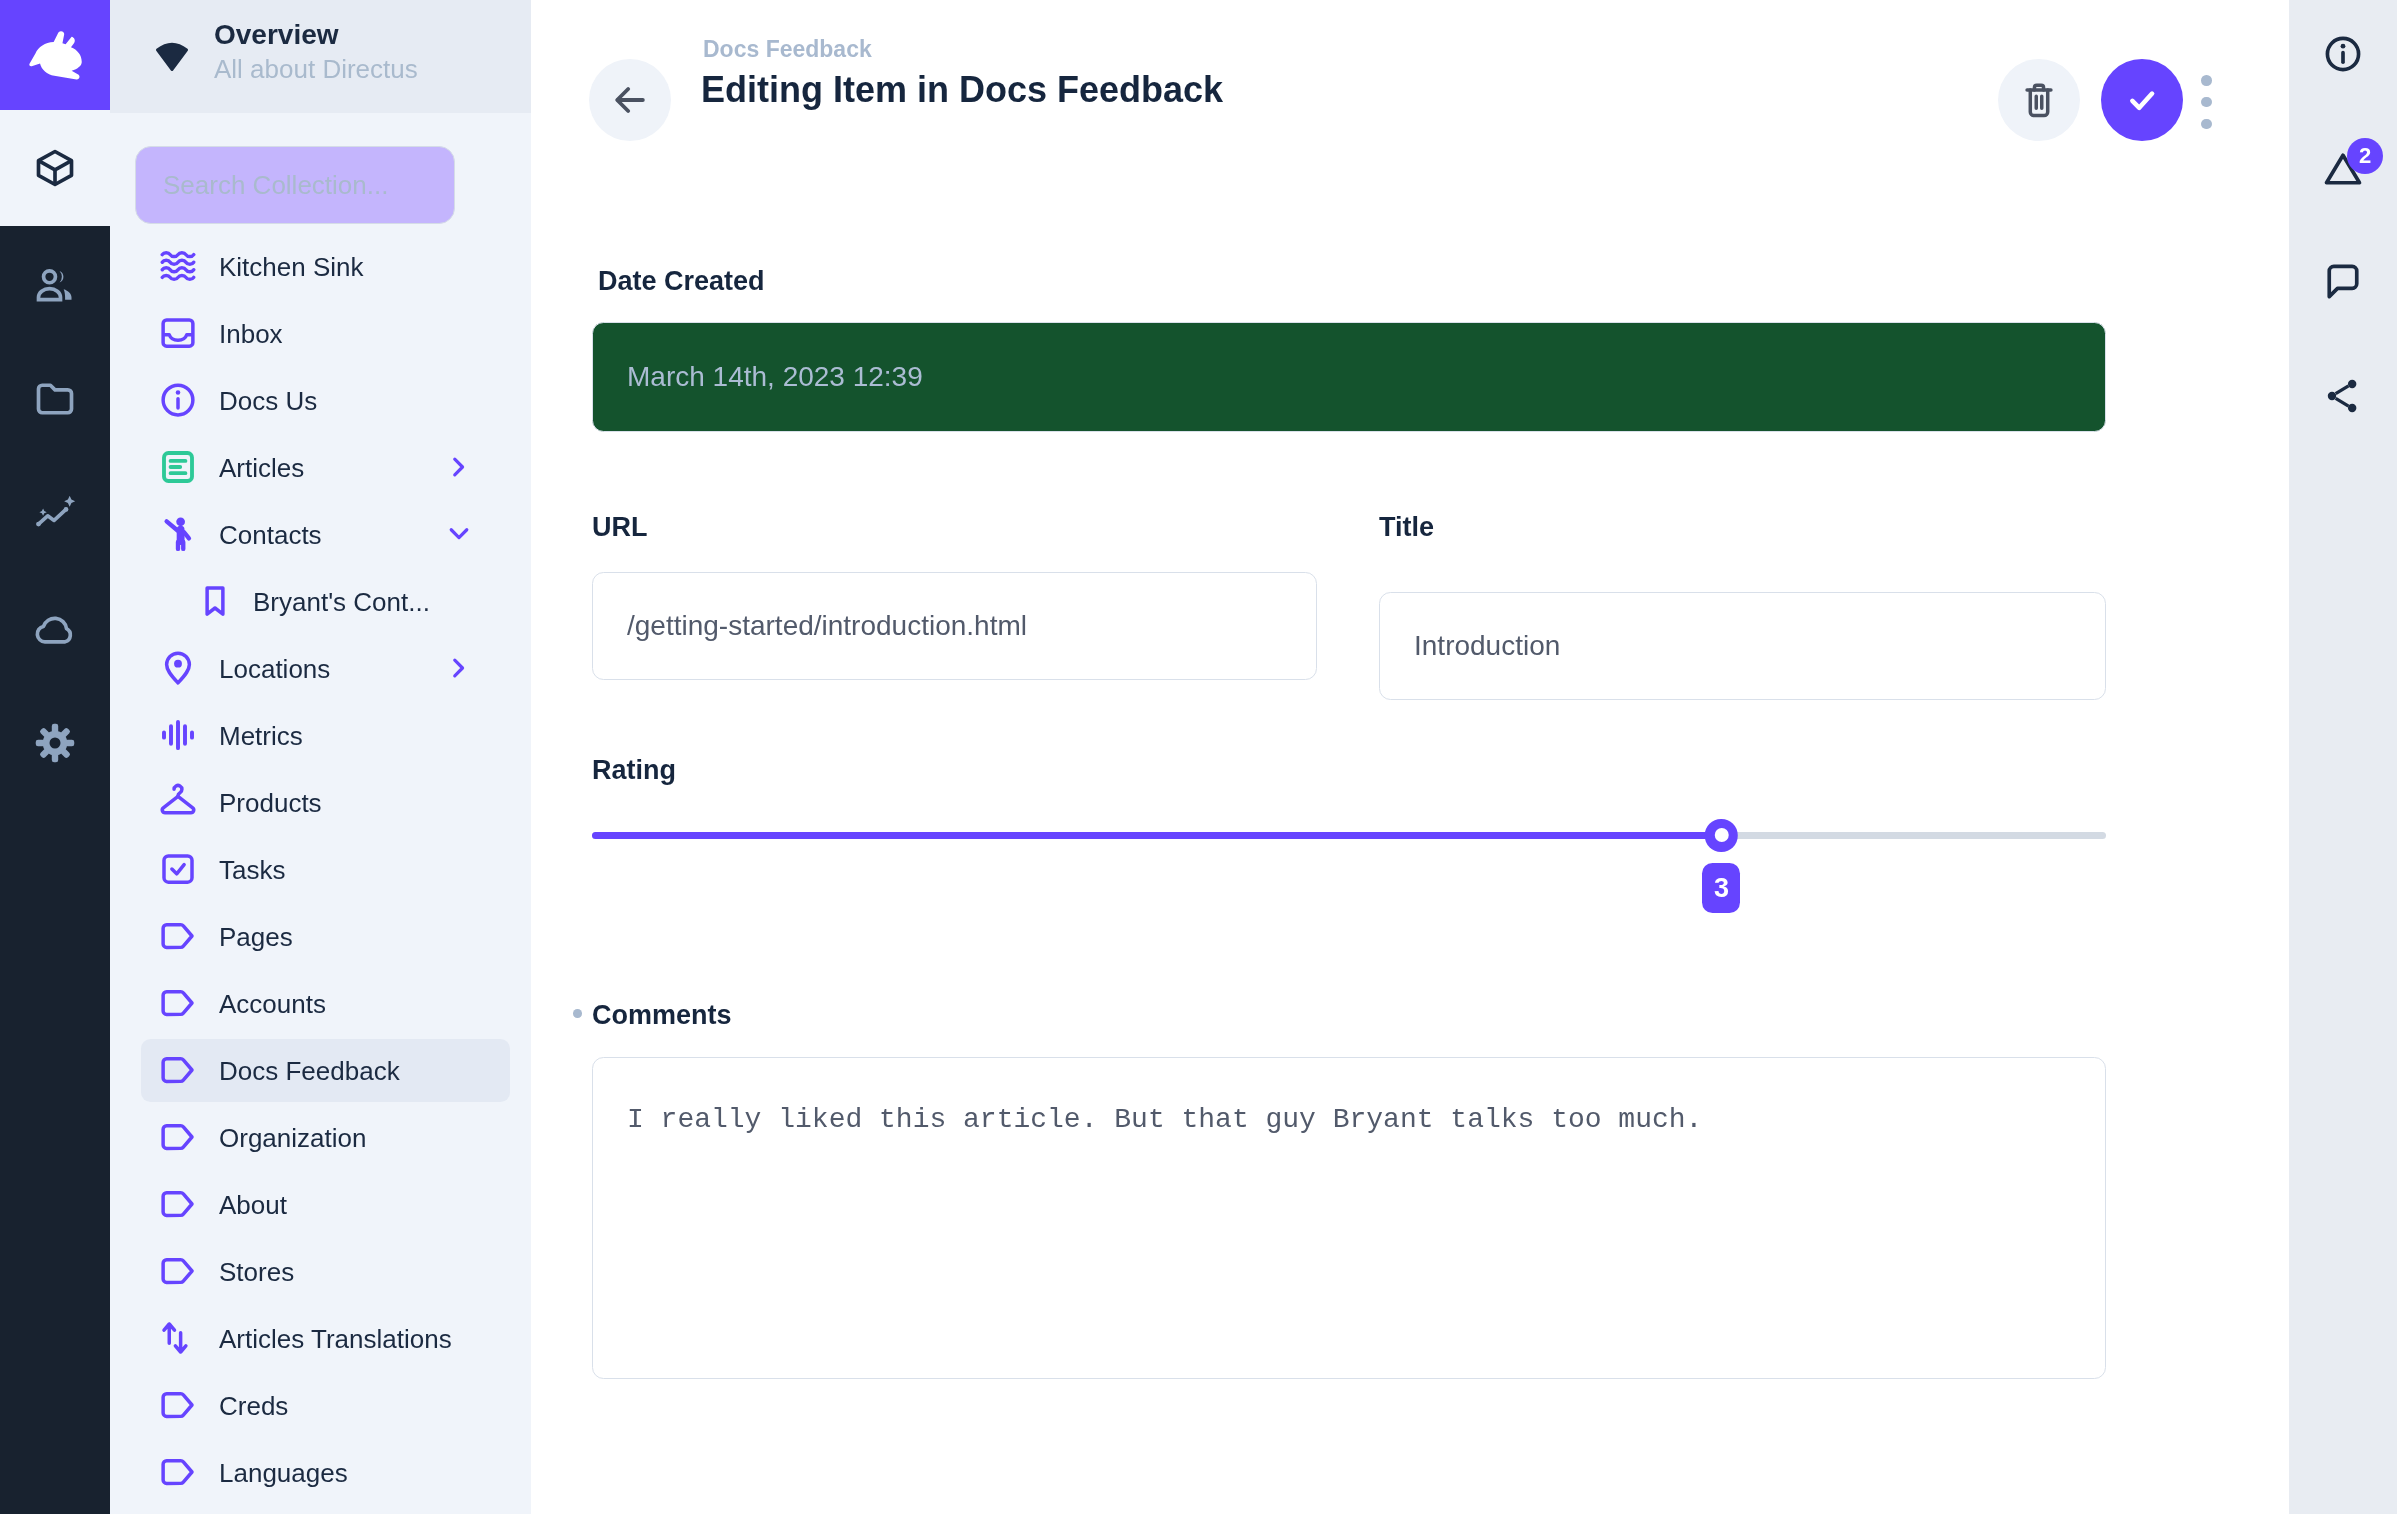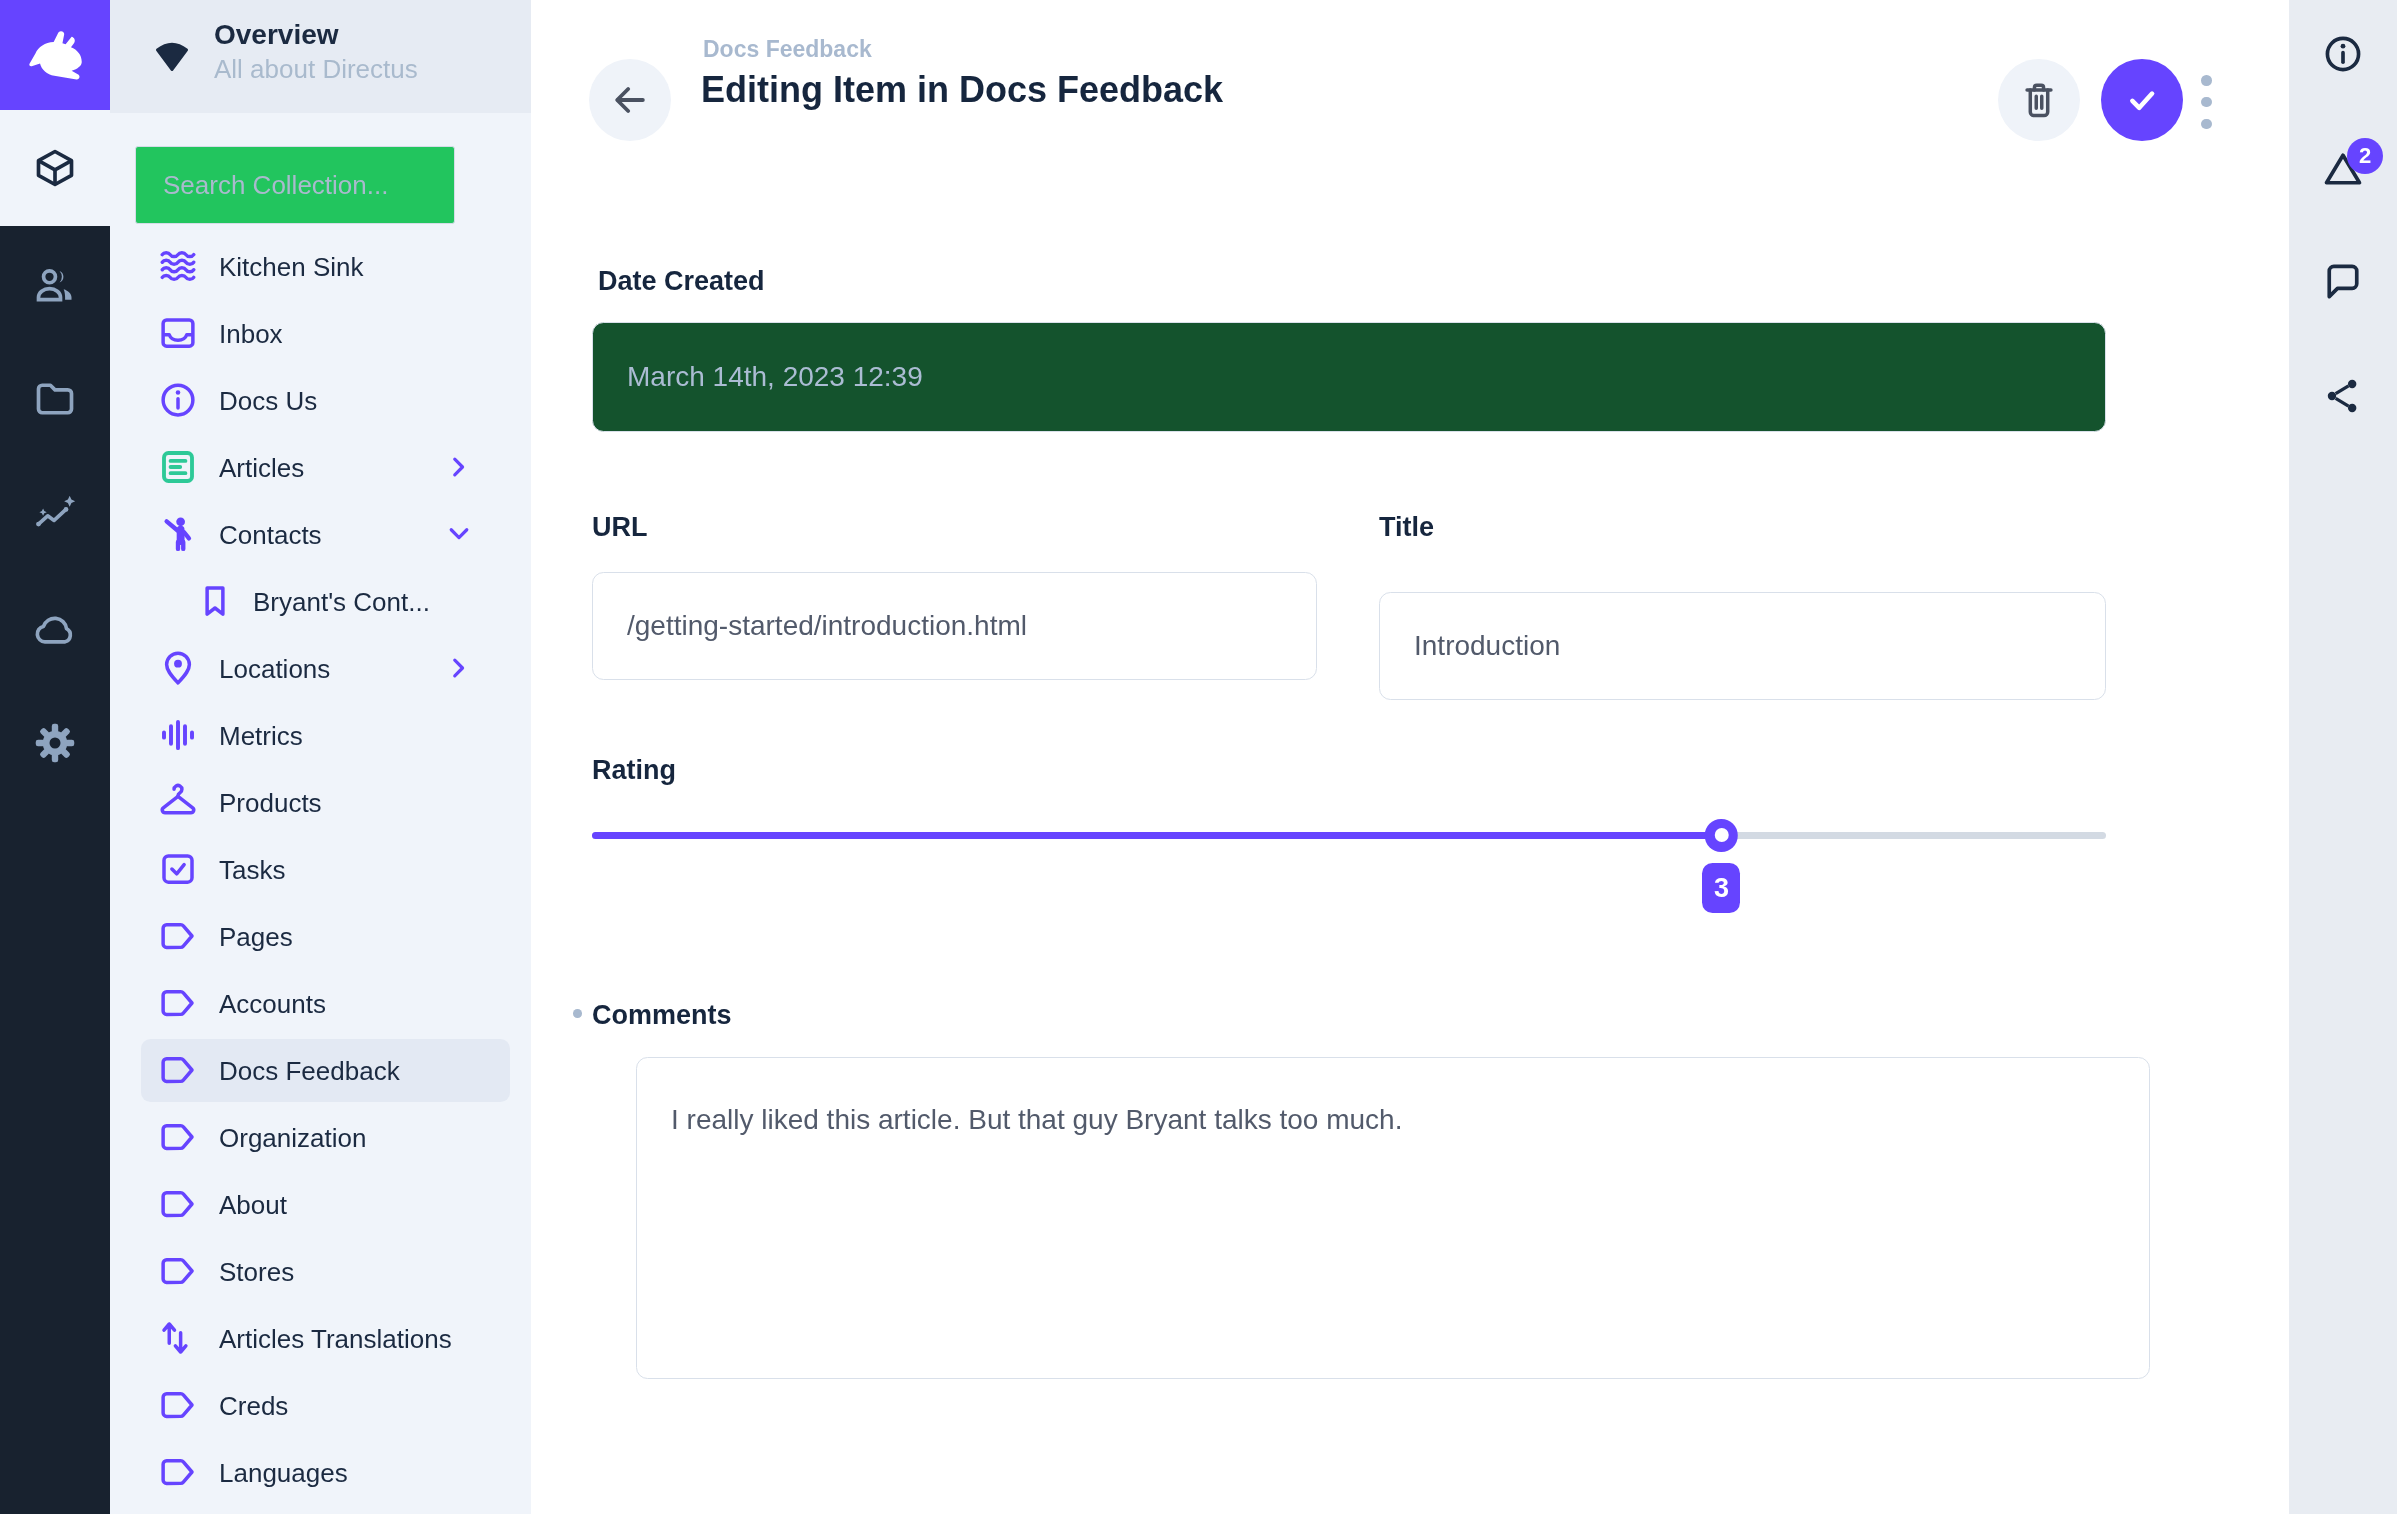--- a/index.html
+++ b/index.html
@@ -17,21 +17,21 @@
   .module-tile.active{background:#f0f4fa;color:#1b2a41;height:116px;}
   .module-tile svg{width:44px;height:44px;}
 
   
   .nav{position:absolute;left:110px;top:0;width:421px;height:1514px;background:#f0f4fa;overflow:hidden;}
   .nav-header{position:absolute;left:0;top:0;width:451px;height:113px;background:#e6ebf3;}
   .nav-header-icon{position:absolute;left:40px;top:32.5px;width:44px;height:44px;color:#1b2a41;}
   .nav-header-icon svg{width:44px;height:44px;}
   .nav-title{position:absolute;left:104px;top:19px;font-size:28px;font-weight:700;color:#1b2a41;}
   .nav-subtitle{position:absolute;left:104px;top:54px;font-size:26px;color:#a9bacd;}
-  .search-box{position:absolute;left:25px;top:146px;width:320px;height:78px;background:#22c55e;border:1.9px solid #d5dce7;border-radius:3px;box-sizing:border-box;}
+  .search-box{position:absolute;left:25px;top:146px;width:320px;height:78px;background:#c4b5fd;border:1.9px solid #d5dce7;border-radius:16px;box-sizing:border-box;}
   .search-box input{width:100%;height:100%;border:none;outline:none;background:transparent;padding:0 0 0 27px;font-family:inherit;font-size:26px;color:#1b2a41;box-sizing:border-box;}
   .search-box input::placeholder{color:#a9bacd;}
   .nav-list{position:absolute;left:0;top:233px;width:421px;}
   .nav-row{position:relative;height:67px;cursor:pointer;}
   .nav-row .row-bg{position:absolute;left:31px;right:21px;top:1.9px;bottom:1.9px;background:#e3e9f3;border-radius:9.6px;}
   .nav-ic{position:absolute;left:47px;top:12.4px;width:42px;height:42px;color:#6644ff;}
   .nav-ic svg{width:42px;height:42px;}
   .nav-ic.green{color:#2dc997;}
   .nav-label{position:absolute;left:109px;top:50%;transform:translateY(-50%);font-size:26px;color:#1b2a41;white-space:nowrap;}
   .nav-chev{position:absolute;left:332px;top:16.3px;width:34px;height:34px;color:#6644ff;}
@@ -49,21 +49,21 @@
   .trash-btn{left:1467px;top:59px;}
   .check-btn{left:1570px;top:59px;}
   .kebab{position:absolute;left:1669px;top:75px;width:13.4px;height:54px;display:flex;flex-direction:column;justify-content:space-between;align-items:center;cursor:pointer;}
   .kebab span{width:10.5px;height:10.5px;border-radius:50%;background:#a8b9cf;}
   .breadcrumb{position:absolute;left:172px;top:36px;font-size:23px;font-weight:700;color:#a8b9cf;}
   .page-title{position:absolute;left:170px;top:69px;font-size:36px;font-weight:700;color:#16263e;}
 
   .field-label{position:absolute;font-size:27px;font-weight:700;color:#16263e;}
   .text-input{position:absolute;box-sizing:border-box;border:1.9px solid #d9e0ea;border-radius:11.5px;background:#ffffff;font-family:inherit;font-size:28px;color:#525a6b;padding:0 0 0 34px;outline:none;}
   .text-input.muted{background:#14532d;color:#abbcd3;}
-  .comments-area{position:absolute;box-sizing:border-box;border:1.9px solid #d9e0ea;border-radius:11.5px;background:#ffffff;font-family:Liberation Sans, sans-serif;font-size:28px;color:#525a6b;padding:42px 38px 19px 34px;outline:none;resize:none;line-height:1.4;margin-left:44px;}
+  .comments-area{position:absolute;box-sizing:border-box;border:1.9px solid #d9e0ea;border-radius:11.5px;background:#ffffff;font-family:Liberation Mono, monospace;font-size:28px;color:#525a6b;padding:42px 38px 19px 34px;outline:none;resize:none;line-height:1.4;}
   .edited-dot{position:absolute;left:42px;top:1009px;width:8.6px;height:8.6px;border-radius:50%;background:#a8b9cf;}
 
   
   .slider{position:absolute;left:61px;top:820px;width:1514px;height:31px;cursor:pointer;}
   .slider-track{position:absolute;left:0;top:11.5px;width:100%;height:7.6px;border-radius:3.8px;background:#d3dae3;}
   .slider-fill{position:absolute;left:0;top:11.5px;height:7.6px;border-radius:3.8px;background:#6644ff;}
   .slider-knob{position:absolute;top:-1px;width:32.5px;height:32.5px;border-radius:50%;background:#6644ff;transform:translateX(-50%);display:flex;align-items:center;justify-content:center;}
   .slider-knob i{width:14.3px;height:14.3px;border-radius:50%;background:#ffffff;}
   .slider-tip{position:absolute;top:43px;width:38px;height:50px;border-radius:10.5px;background:#6644ff;color:#ffffff;font-size:27px;font-weight:700;display:flex;align-items:center;justify-content:center;transform:translateX(-50%);}
 

